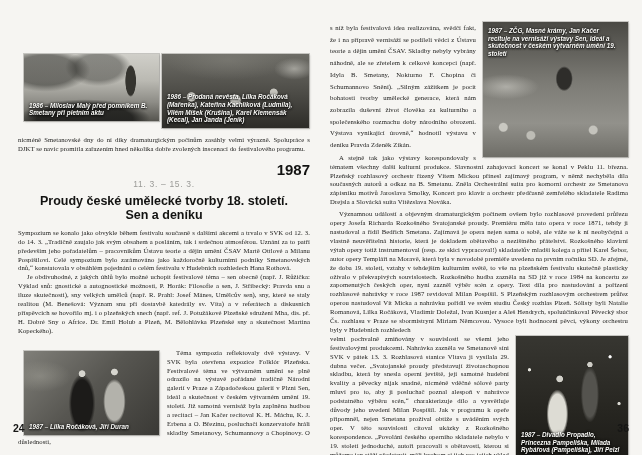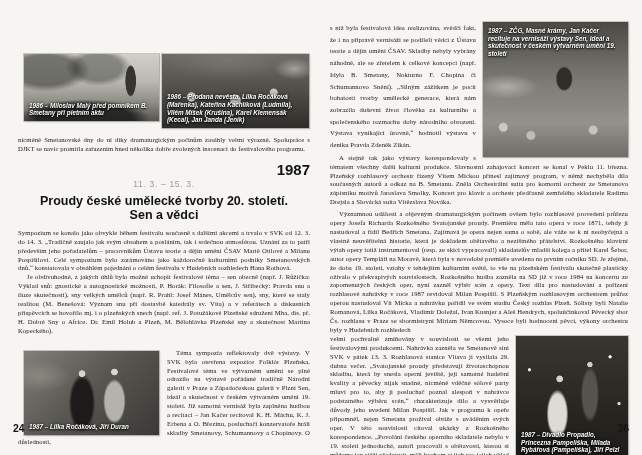--- a/index.html
+++ b/index.html
@@ -127,22 +127,22 @@
         <figcaption class="caption">1986 – Prodaná nevěsta, Lilka Ročáková (Mařenka), Kateřina Kachlíková (Ludmila), Vilém Míšek (Krušina), Karel Klemensák (Kecal), Jan Janda (Jeník)</figcaption>
       </figure>
     </div>
 
     <p class="body intro">nicméně Smetanovské dny do ní díky dramaturgickým počinům zasáhly velmi výrazně. Spolupráce s DJKT se navíc promítla zařazením hned několika dobře zvolených inscenací do festivalového programu.</p>
 
     <div class="heading">
       <div class="year">1987</div>
       <div class="dates">11. 3. – 15. 3.</div>
       <div class="title">
-        <span>Proudy české umělecké tvorby 20. století.</span><br>
-        <span>Sen a vědci</span>
+        <span>Proudy české umělecké tvorby 18. století.</span><br>
+        <span>Sen a deníku</span>
       </div>
     </div>
 
     <p class="body p-top">Sympozium se konalo jako obvykle během festivalu současně s dalšími akcemi a trvalo v SVK od 12. 3. do 14. 3. „Tradičně zaujalo jak svým obsahem a posláním, tak i srdečnou atmosférou. Uznání za to patří především jeho pořadatelům – pracovníkům Ústavu teorie a dějin umění ČSAV Martě Ottlové a Milanu Pospíšilovi. Celé sympozium bylo zarámováno jako každoročně kulturními podniky Smetanovských dnů,“ konstatovala v obsáhlém pojednání o celém festivalu v Hudebních rozhledech Hana Rothová.</p>
     <p class="body indent">Je obdivuhodné, z jakých úhlů bylo možné uchopit festivalové téma – sen obecně (např. J. Růžička: Výklad snů: gnostické a autognostické možnosti, P. Horák: Filosofie a sen, J. Stříbecký: Pravda snu a iluze skutečnosti), sny velkých umělců (např. R. Prahl: Josef Mánes, Umělcův sen), sny, které se staly realitou (M. Benešová: Význam snu při dostavbě katedrály sv. Víta) a v referátech a diskusních příspěvcích se hovořilo mj. i o plzeňských snech (např. ref. J. Potužákové Plzeňské sdružení Mha, dis. př. H. Dobré Sny o Africe. Dr. Emil Holub a Plzeň, M. Bělohlávka Plzeňské sny a skutečnost Martina Kopeckého).</p>
 
     <div class="bottom-block">
       <figure class="photo ph-duo">
         <figcaption class="caption">1987 – Lilka Ročáková, Jiří Duran</figcaption>
       </figure>

